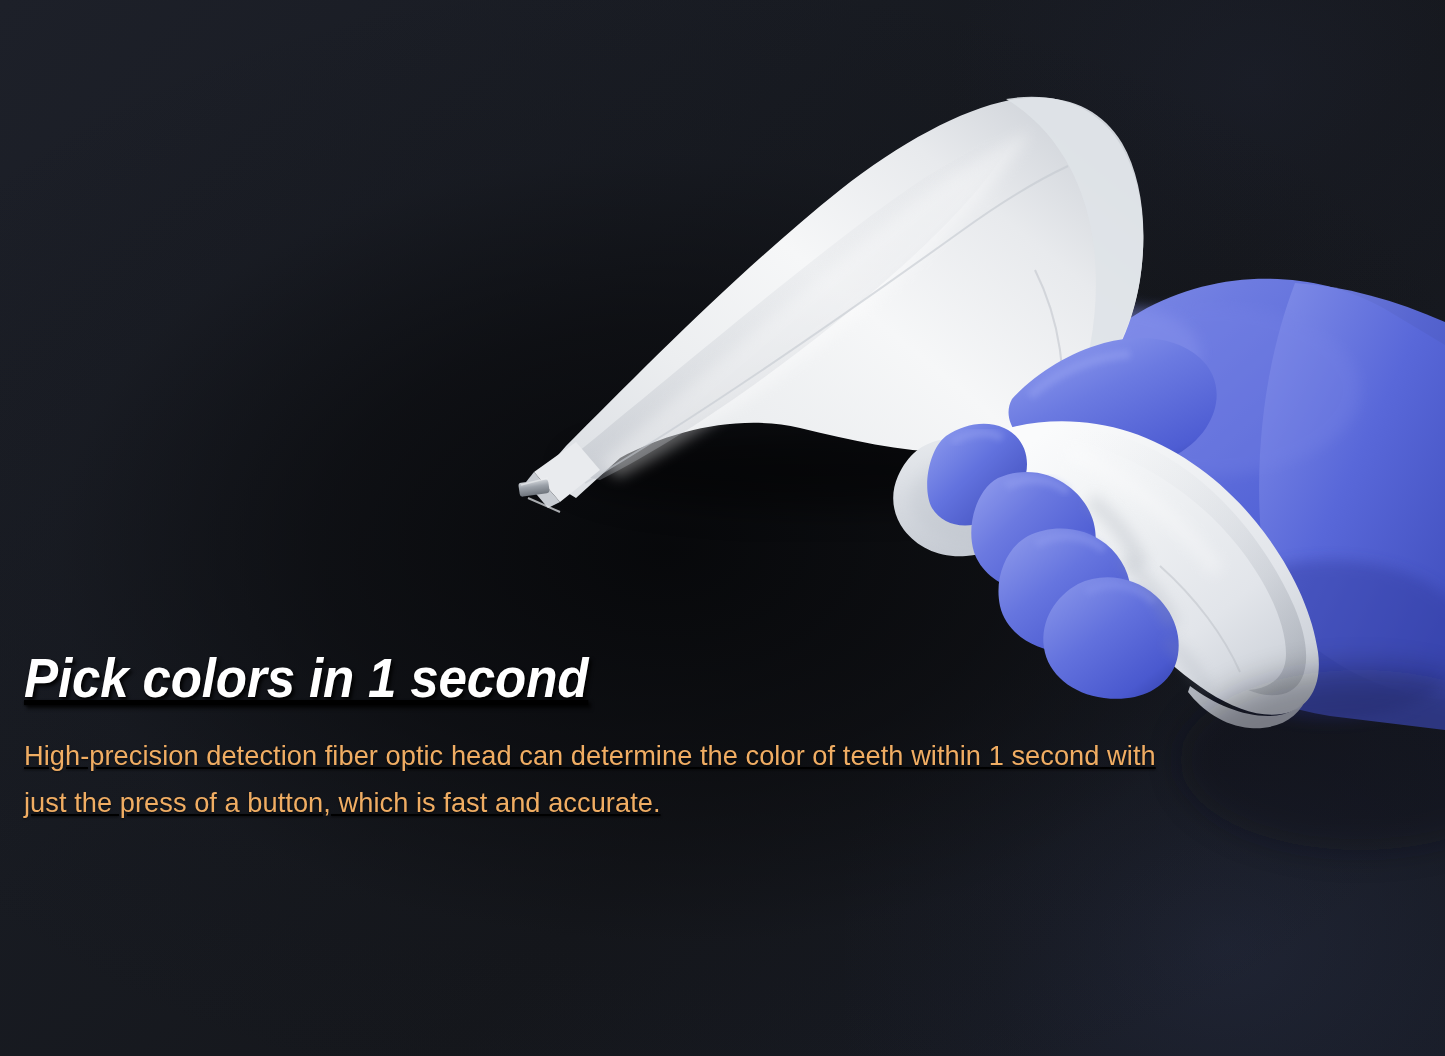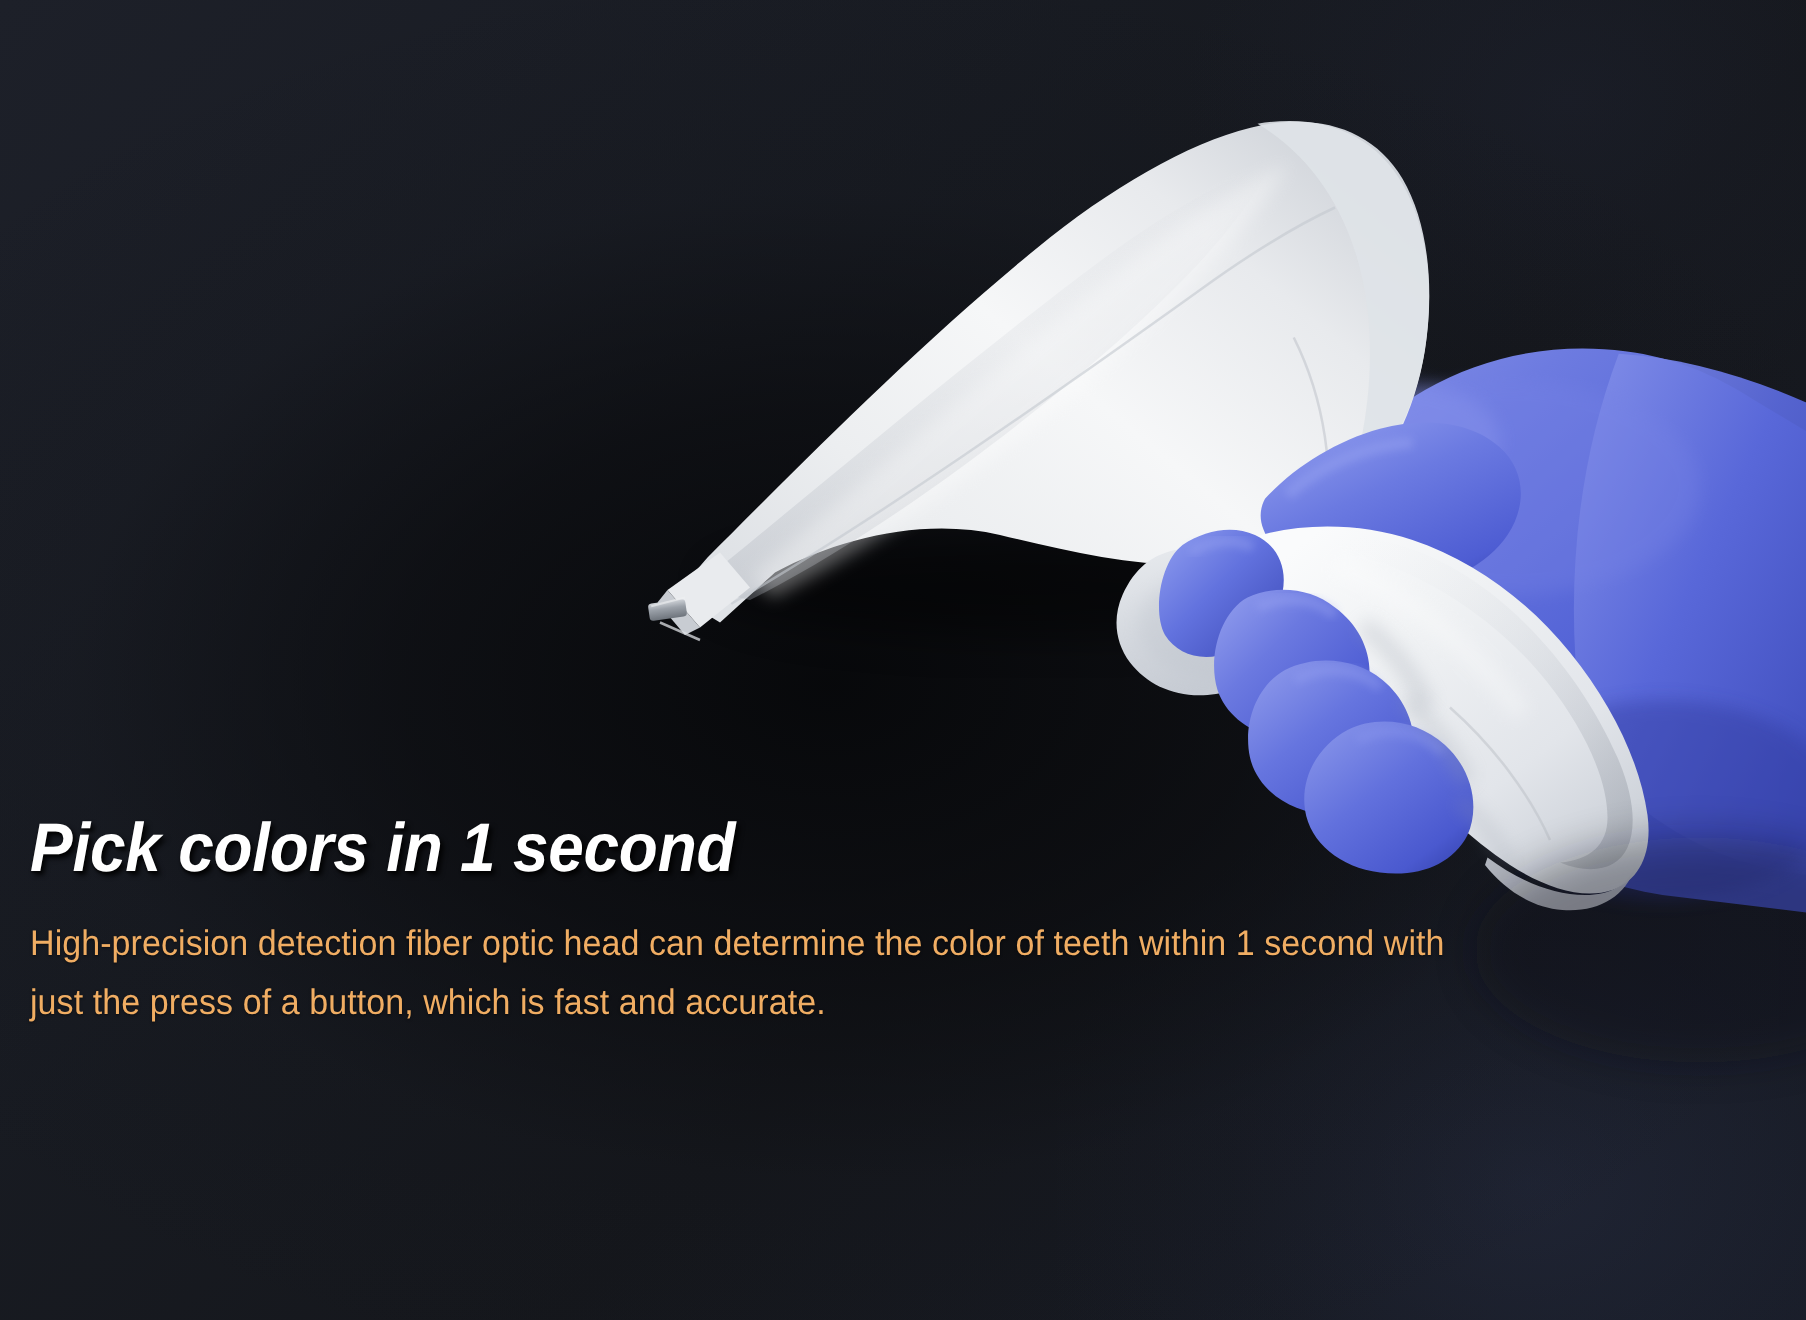--- a/index.html
+++ b/index.html
@@ -58,20 +58,21 @@
     height: 1056px;
     pointer-events: none;
   }
 
   
   #copy-block {
     position: absolute;
     left: 24px;
     top: 648px;
     width: 1210px;
+    text-decoration: underline;
   }
   #headline {
     margin: 0;
     font-size: 55px;
     line-height: 1.12;
     font-weight: 700;
     font-style: italic;
     color: #ffffff;
     letter-spacing: -0.2px;
     transform: scaleX(0.93);

